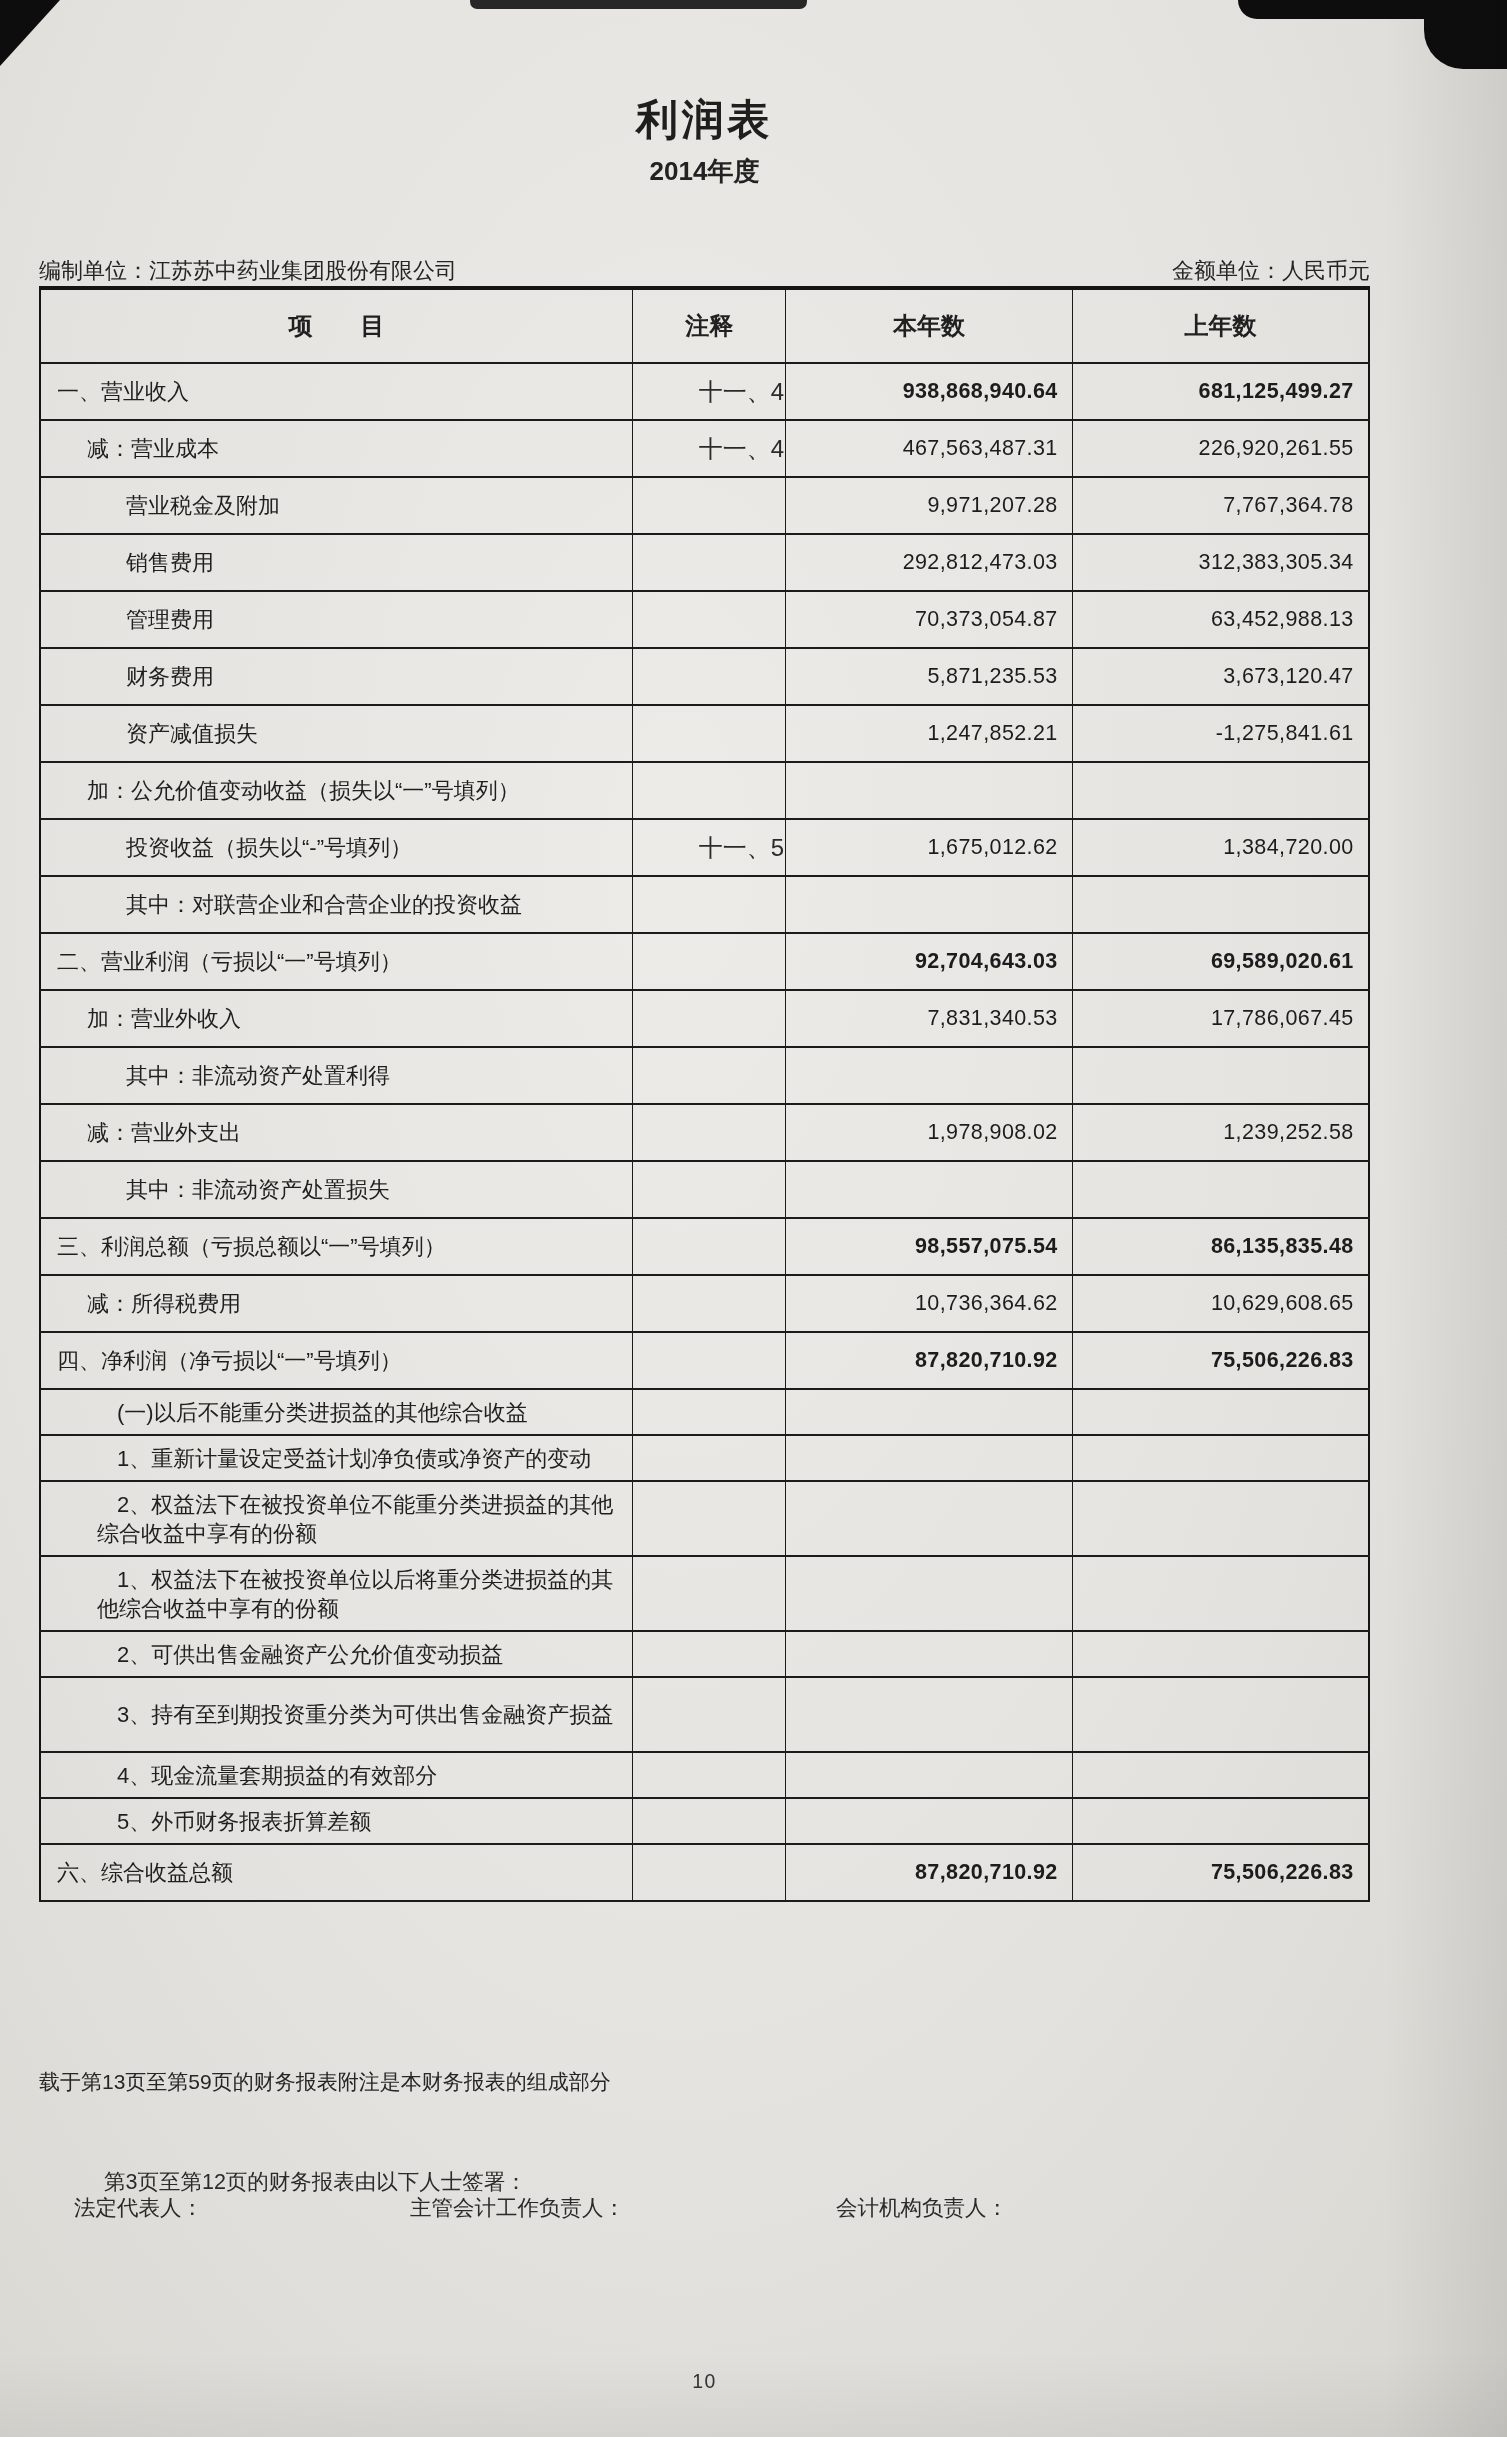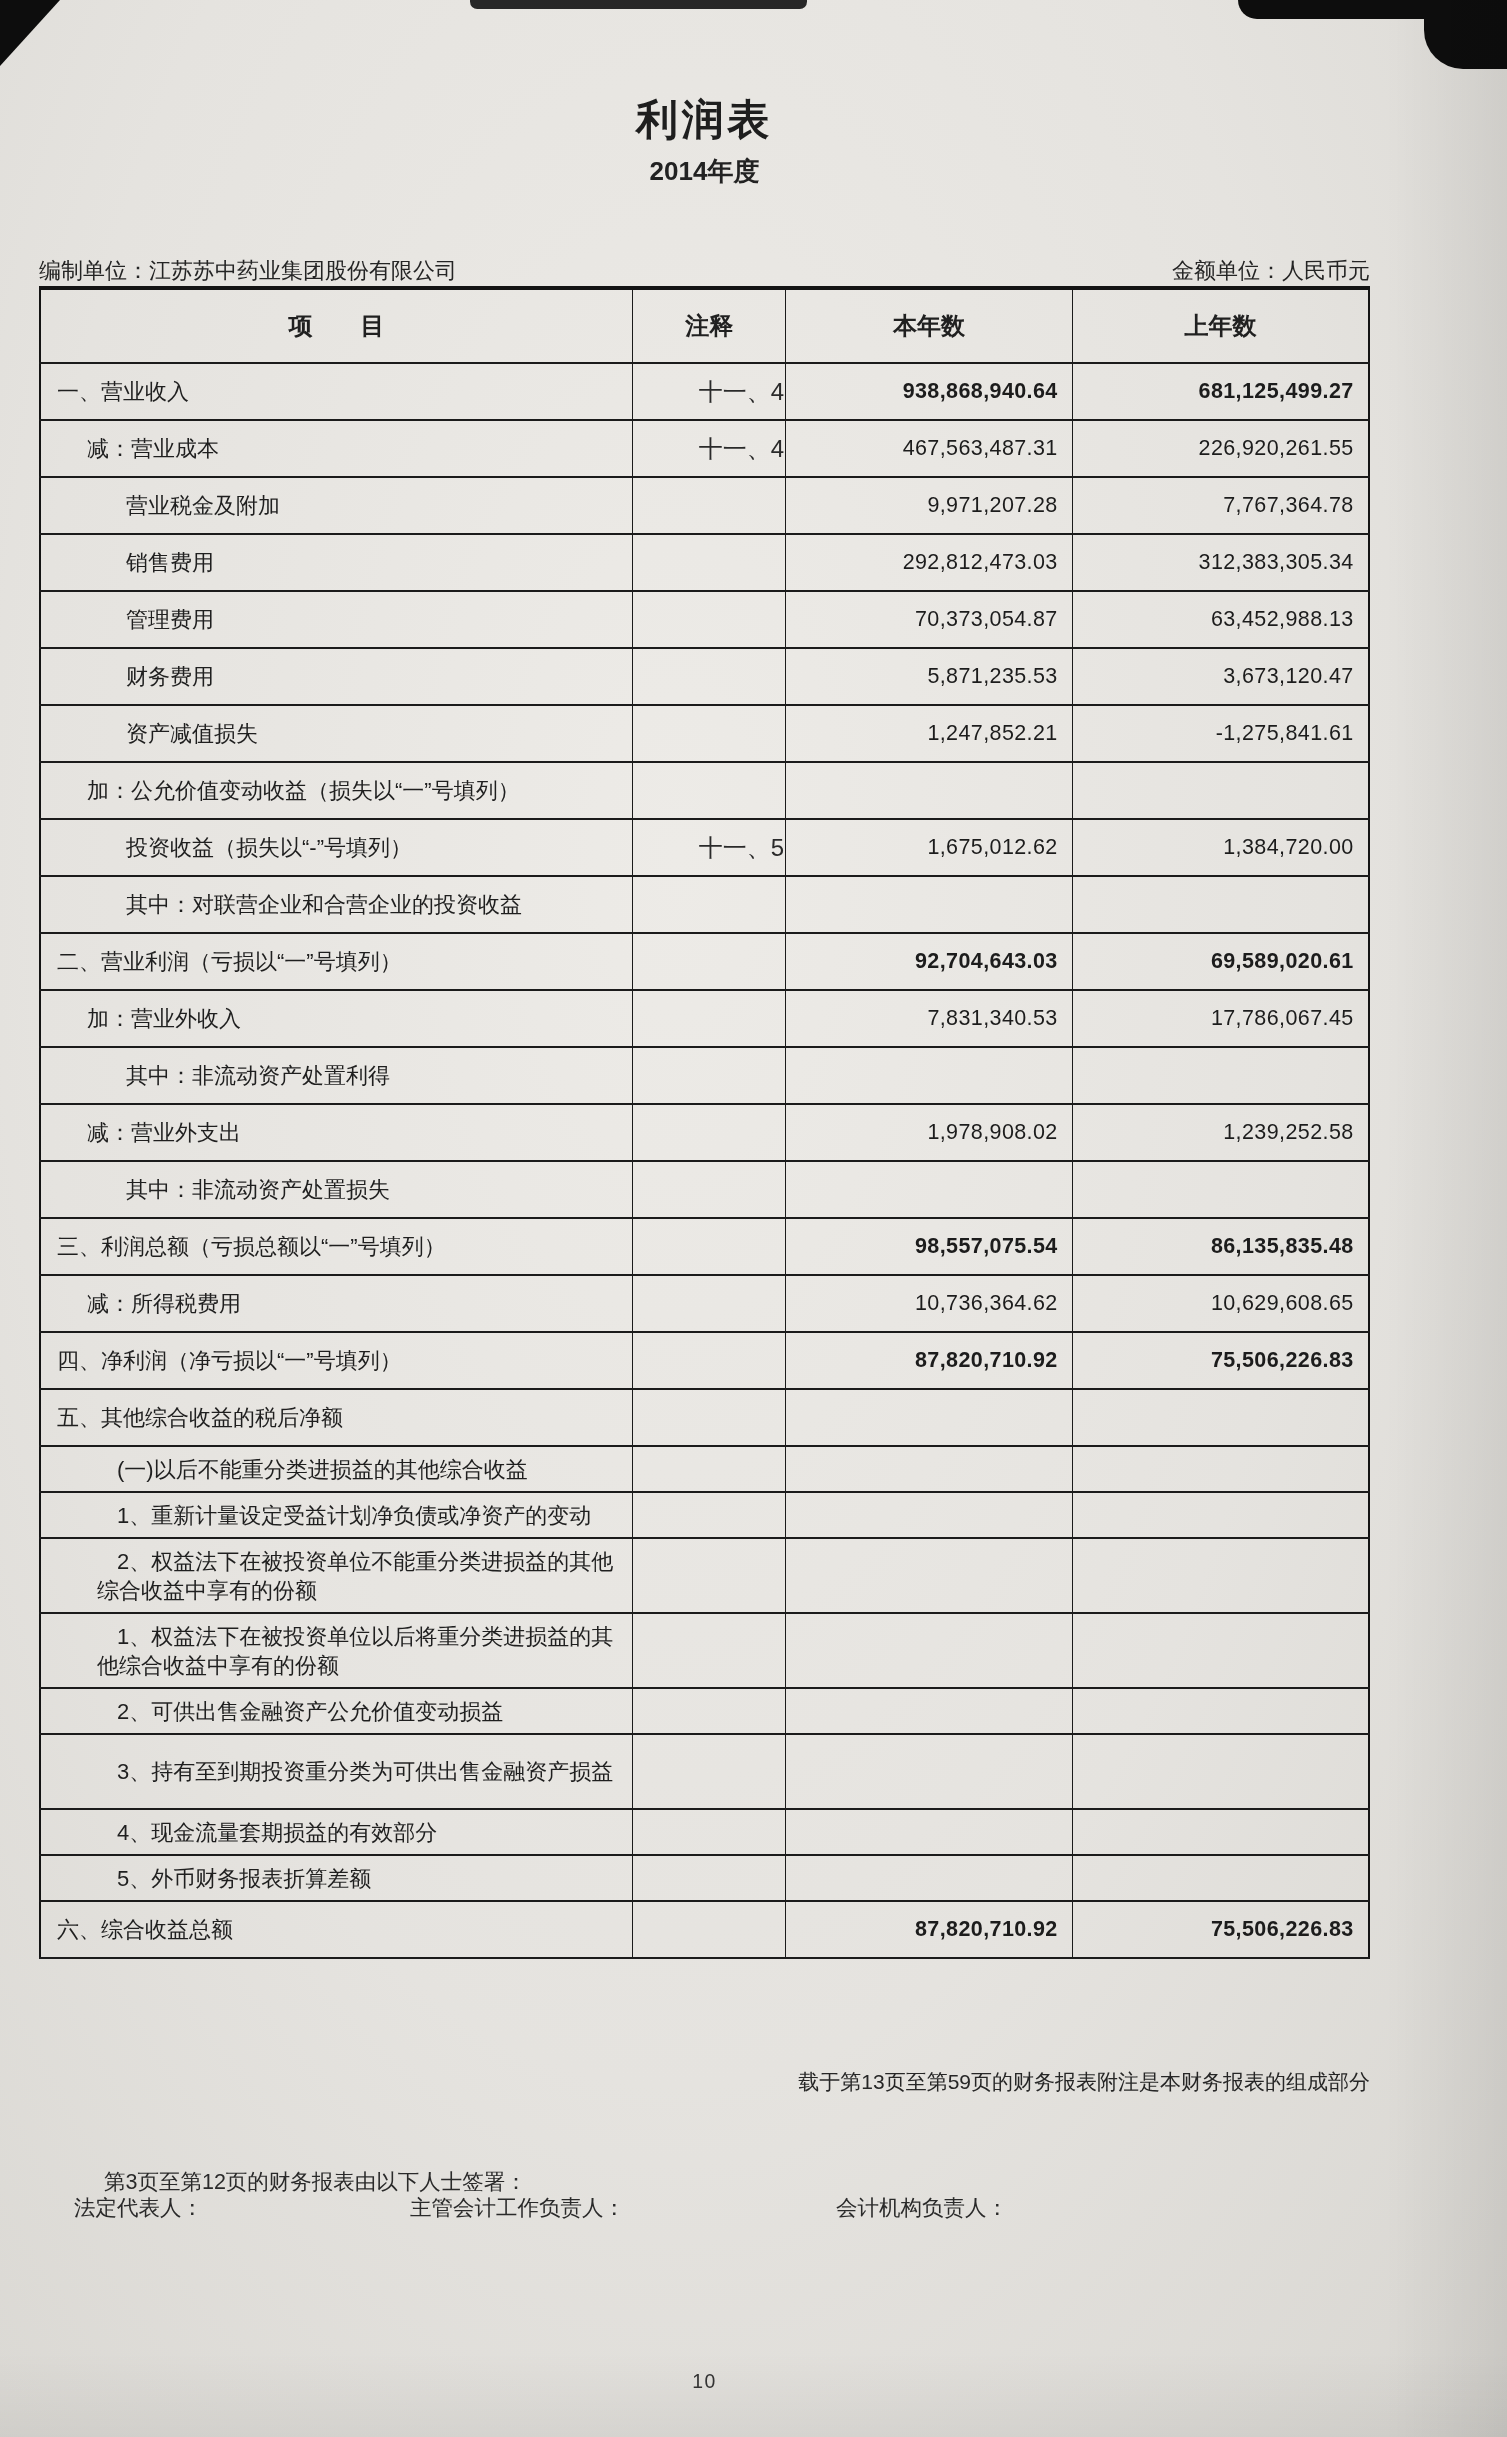--- a/index.html
+++ b/index.html
@@ -36,21 +36,21 @@
   td.label{font-size:22px;line-height:29px;padding-right:7.2px;color:#1f1f1f;}
   td.note{text-align:right;font-size:24px;color:#2a2a2a;}
   td.num{text-align:right;font-size:21.5px;padding-right:14.4px;letter-spacing:0.4px;color:#1c1c1c;}
   tr.bold td.num{font-weight:700;}
   tr.size-std{height:57px;} tr.size-short{height:46px;} tr.size-tall{height:75px;}
   .ind-0{padding-left:16px;}
   .ind-1{padding-left:46px;}
   .ind-2{padding-left:85px;}
   .ind-3{padding-left:56px;text-indent:20px;}
 
-  .footnote{position:absolute;top:2068px;width:100%;text-align:right;font-size:21px;color:#262626;}
+  .footnote{position:absolute;top:2068px;width:100%;text-align:left;font-size:21px;color:#262626;}
   .sign-intro{position:absolute;top:2130px;left:65px;font-size:21.5px;color:#2a2a2a;margin-top:37px;}
   .sig{position:absolute;top:2193px;font-size:21.5px;color:#2a2a2a;}
   .sig-1{left:74px;} .sig-2{left:410px;} .sig-3{left:836px;}
   .pagenum{position:absolute;top:2370px;left:39px;width:1331px;text-align:center;
     font-size:19.4px;letter-spacing:1.4px;color:#333;}
 </style>
 </head>
 <body>
 
 <div class="page">
@@ -189,26 +189,20 @@
     <td class="note"></td>
     <td class="num">10,736,364.62</td>
     <td class="num">10,629,608.65</td>
   </tr>
             <tr class="size-std bold">
     <td class="label ind-0">四、净利润（净亏损以“一”号填列）</td>
     <td class="note"></td>
     <td class="num">87,820,710.92</td>
     <td class="num">75,506,226.83</td>
   </tr>
-            <tr class="size-std">
-    <td class="label ind-0">五、其他综合收益的税后净额</td>
-    <td class="note"></td>
-    <td class="num"></td>
-    <td class="num"></td>
-  </tr>
             <tr class="size-short">
     <td class="label ind-3">(一)以后不能重分类进损益的其他综合收益</td>
     <td class="note"></td>
     <td class="num"></td>
     <td class="num"></td>
   </tr>
             <tr class="size-short">
     <td class="label ind-3">1、重新计量设定受益计划净负债或净资产的变动</td>
     <td class="note"></td>
     <td class="num"></td>

